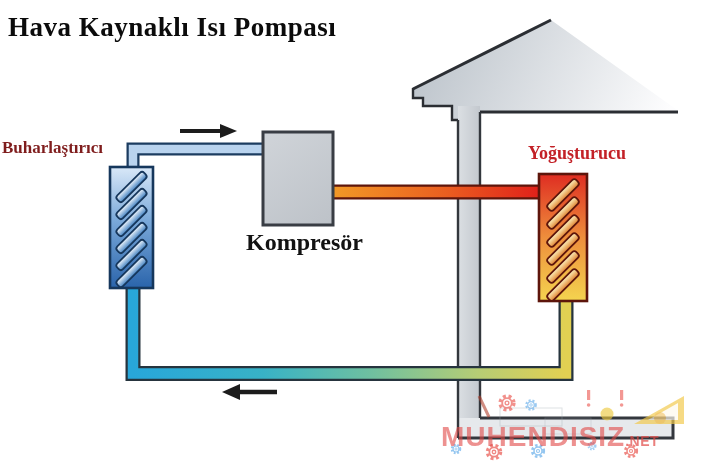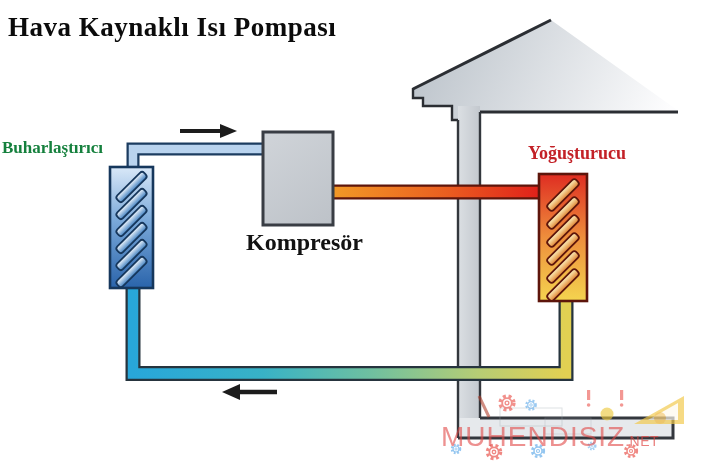--- a/index.html
+++ b/index.html
@@ -1,25 +1,25 @@
 <!DOCTYPE html>
 <html><head>
 <meta charset="utf-8">
 <style>
   html,body{margin:0;padding:0;background:#ffffff;}
   .stage{position:relative;width:705px;height:465px;background:#ffffff;overflow:hidden;
          font-family:"Liberation Serif", serif;}
   .stage svg{position:absolute;left:0;top:0;}
   .label{position:absolute;white-space:nowrap;font-weight:bold;}
   .title{left:8px;top:12px;font-size:27px;color:#0b0b0b;letter-spacing:0.5px;}
-  .evap-label{left:2px;top:138px;font-size:17px;color:#15803d;}
+  .evap-label{left:2px;top:138px;font-size:17px;color:#7f1d1d;}
   .comp-label{left:246px;top:229px;font-size:24px;color:#121212;}
   .cond-label{left:528px;top:143px;font-size:18px;color:#C32127;}
   .watermark{position:absolute;left:441px;top:421px;font-family:"Liberation Sans",sans-serif;
-             font-weight:normal;font-size:28px;letter-spacing:1px;color:rgba(225,72,70,0.60);
+             font-weight:bold;font-size:28px;letter-spacing:1px;color:rgba(225,72,70,0.60);
              white-space:nowrap;}
   .watermark .tld{font-size:14px;letter-spacing:0.5px;color:rgba(225,72,70,0.70);}
 </style>
 </head>
 <body>
 
 <div class="stage">
 
   <svg width="705" height="465" viewBox="0 0 705 465">
     <defs>

